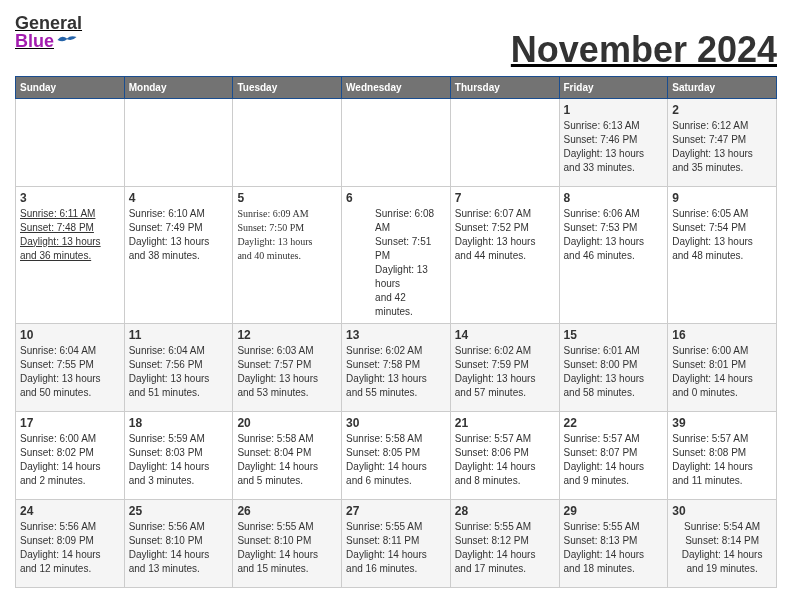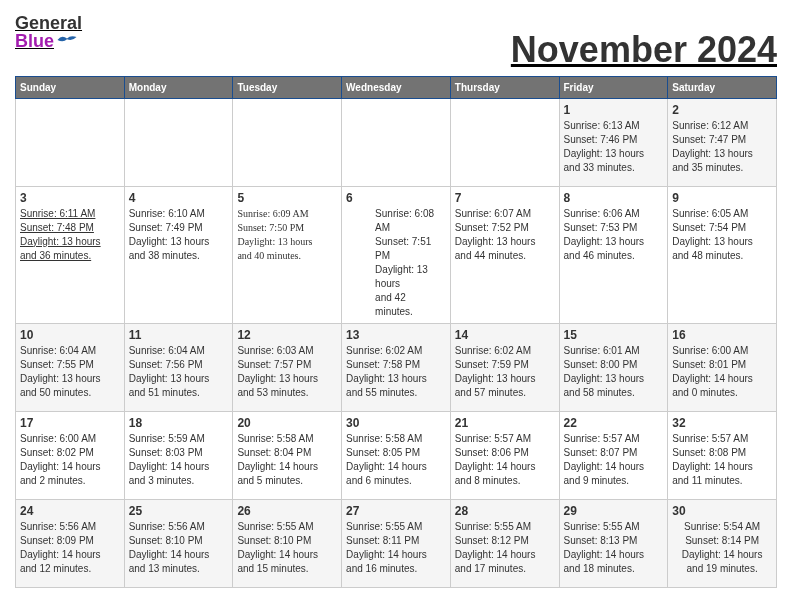--- a/index.html
+++ b/index.html
@@ -289,21 +289,21 @@
 and 8 minutes.</div>
         </td>
         <td>
           <span class="day-num">22</span>
           <div class="day-info" style="white-space: pre-line;">Sunrise: 5:57 AM
 Sunset: 8:07 PM
 Daylight: 14 hours
 and 9 minutes.</div>
         </td>
         <td>
-          <span class="day-num">32</span>
+          <span class="day-num">39</span>
           <div class="day-info" style="white-space: pre-line;">Sunrise: 5:57 AM
 Sunset: 8:08 PM
 Daylight: 14 hours
 and 11 minutes.</div>
         </td>
       </tr>
       <tr>
         <td>
           <span class="day-num">24</span>
           <div class="day-info" style="white-space: pre-line;">Sunrise: 5:56 AM

